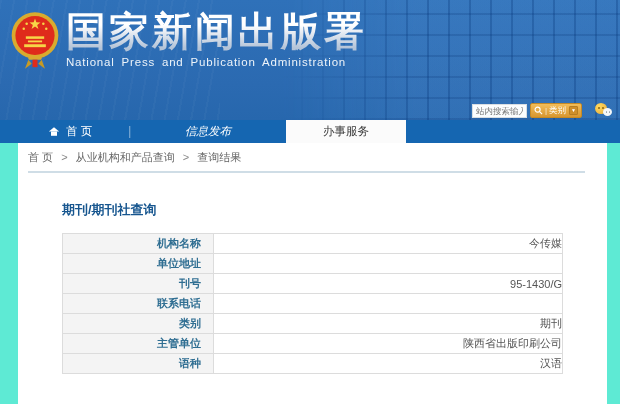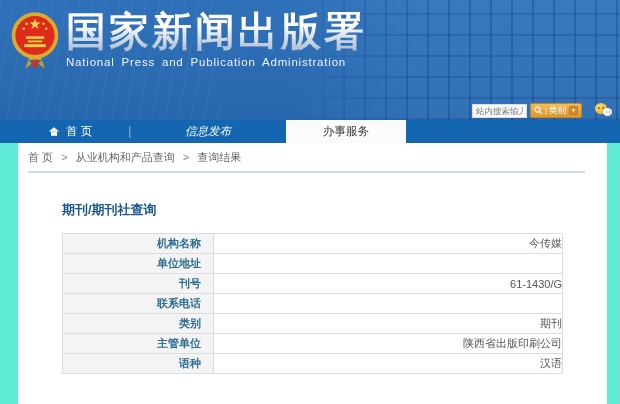--- a/index.html
+++ b/index.html
@@ -157,21 +157,21 @@
         <tr>
           <td class="lbl">机构名称</td>
           <td class="val">今传媒</td>
         </tr>
         <tr>
           <td class="lbl">单位地址</td>
           <td class="val"></td>
         </tr>
         <tr>
           <td class="lbl">刊号</td>
-          <td class="val">61-1430/G</td>
+          <td class="val">95-1430/G</td>
         </tr>
         <tr>
           <td class="lbl">联系电话</td>
           <td class="val"></td>
         </tr>
         <tr>
           <td class="lbl">类别</td>
           <td class="val">期刊</td>
         </tr>
         <tr>

